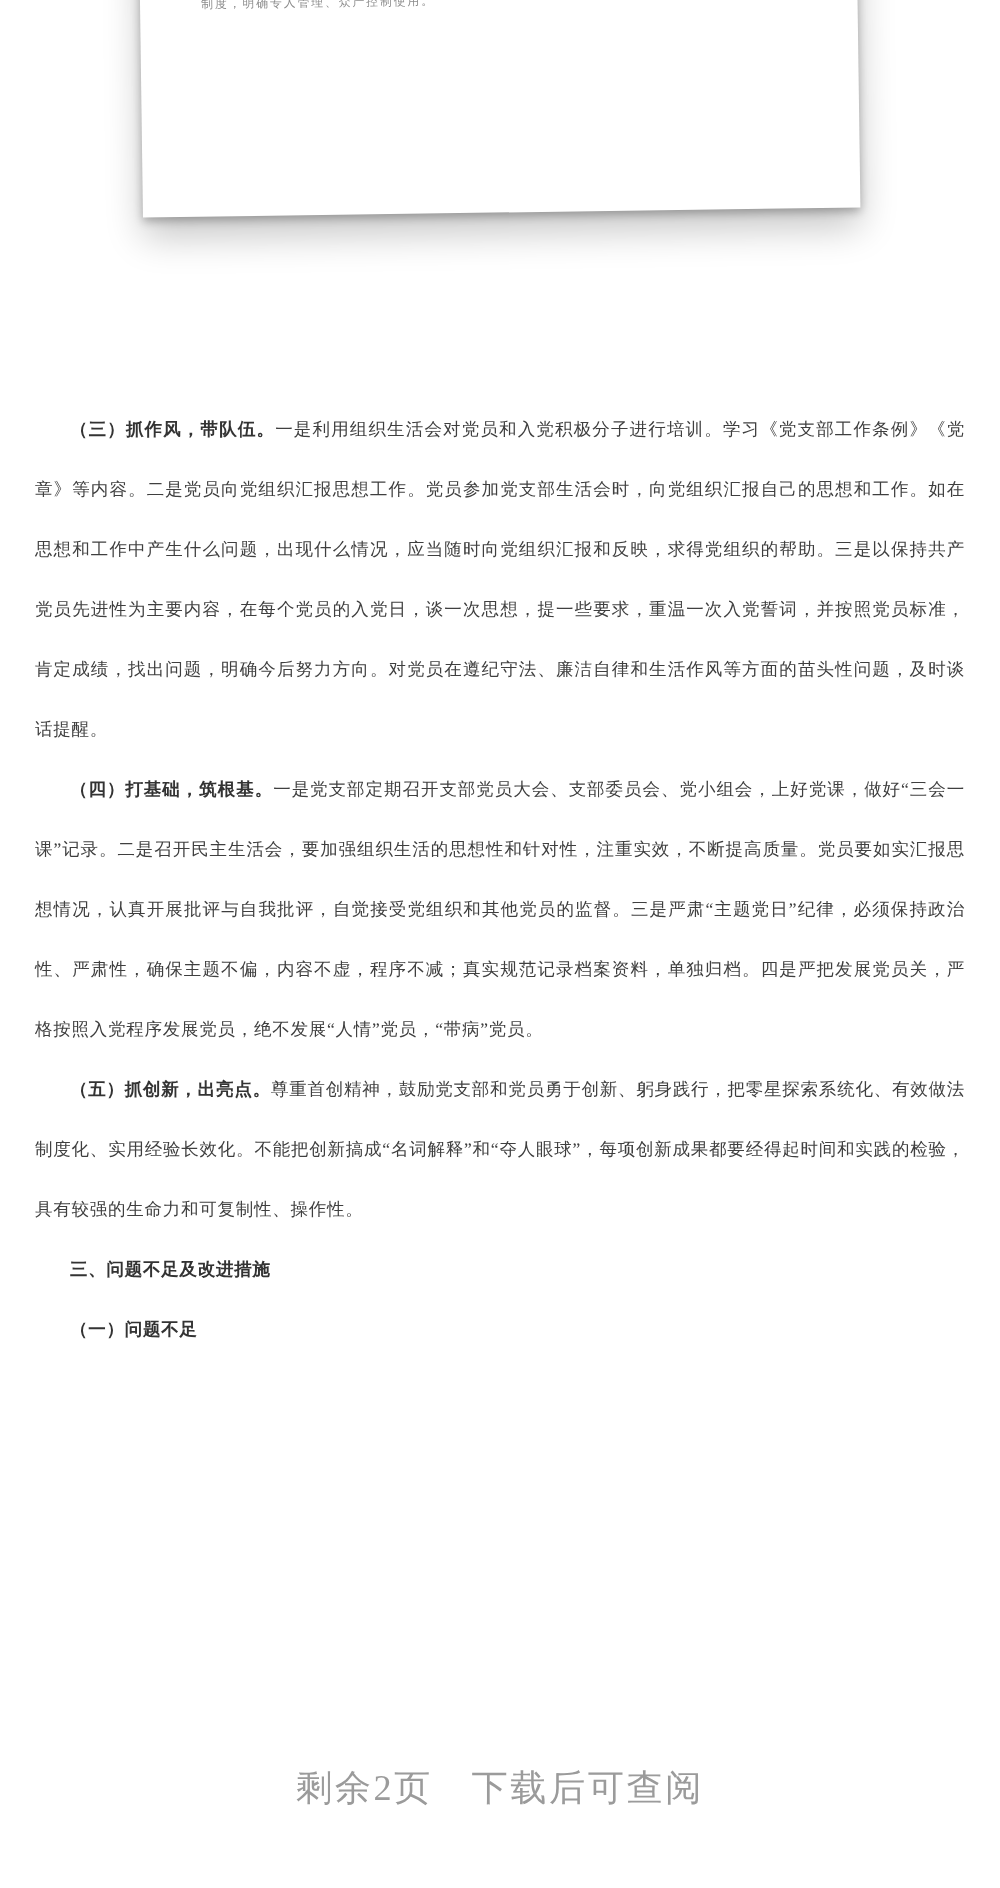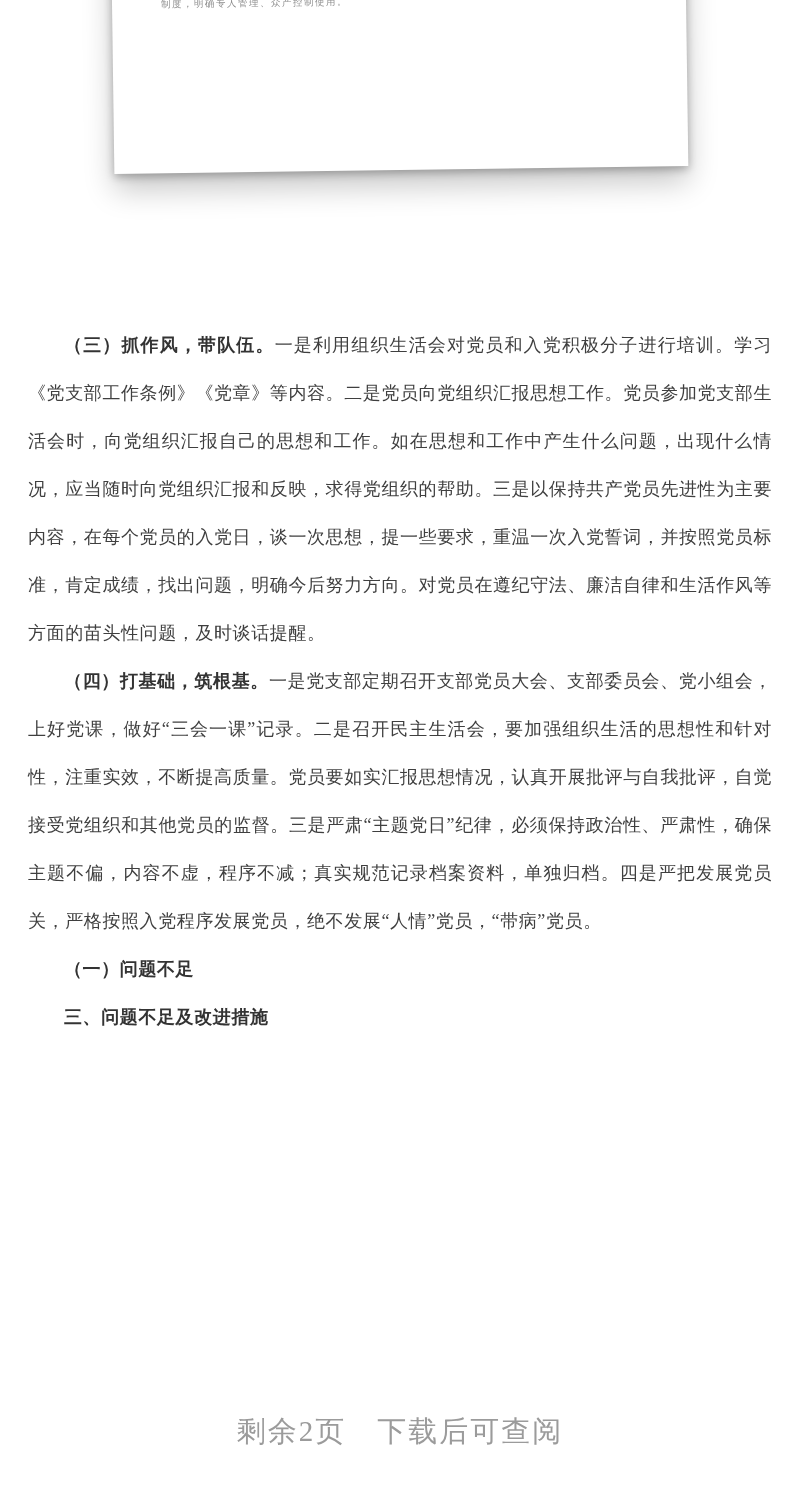--- a/index.html
+++ b/index.html
@@ -37,21 +37,21 @@
     letter-spacing: 1.5px;
   }
 
   
   .doc {
     position: absolute;
     top: 321px;
     left: 28px;
     width: 744px;
     color: #3f3f3f;
-    font-size: 18px;
+    font-size: 14px;
     line-height: 48px;
     letter-spacing: 0.6px;
   }
   .doc p {
     margin: 0;
     text-indent: 2em;
     text-align: justify;
   }
   .doc p strong {
     font-weight: 700;
@@ -83,21 +83,22 @@
 <div class="sheet">
   <div class="sheet-text">制度，明确专人管理、众产控制使用。</div>
 </div>
 
 <div class="doc">
 
   <p><strong>（三）抓作风，带队伍。</strong><span>一是利用组织生活会对党员和入党积极分子进行培训。学习《党支部工作条例》《党章》等内容。二是党员向党组织汇报思想工作。党员参加党支部生活会时，向党组织汇报自己的思想和工作。如在思想和工作中产生什么问题，出现什么情况，应当随时向党组织汇报和反映，求得党组织的帮助。三是以保持共产党员先进性为主要内容，在每个党员的入党日，谈一次思想，提一些要求，重温一次入党誓词，并按照党员标准，肯定成绩，找出问题，明确今后努力方向。对党员在遵纪守法、廉洁自律和生活作风等方面的苗头性问题，及时谈话提醒。</span></p>
 
   <p><strong>（四）打基础，筑根基。</strong><span>一是党支部定期召开支部党员大会、支部委员会、党小组会，上好党课，做好“三会一课”记录。二是召开民主生活会，要加强组织生活的思想性和针对性，注重实效，不断提高质量。党员要如实汇报思想情况，认真开展批评与自我批评，自觉接受党组织和其他党员的监督。三是严肃“主题党日”纪律，必须保持政治性、严肃性，确保主题不偏，内容不虚，程序不减；真实规范记录档案资料，单独归档。四是严把发展党员关，严格按照入党程序发展党员，绝不发展“人情”党员，“带病”党员。</span></p>
 
+  <p><strong>（五）抓创新，出亮点。</strong><span>尊重首创精神，鼓励党支部和党员勇于创新、躬身践行，把零星探索系统化、有效做法制度化、实用经验长效化。不能把创新搞成“名词解释”和“夺人眼球”，每项创新成果都要经得起时间和实践的检验，具有较强的生命力和可复制性、操作性。</span></p>
 
 
+  <p class="head">三、问题不足及改进措施</p>
+
   <p class="head">（一）问题不足</p>
-
-  <p class="head">三、问题不足及改进措施</p>
 
 </div>
 
 <div class="footer-hint">剩余2页　下载后可查阅</div>
 
 </body></html>

